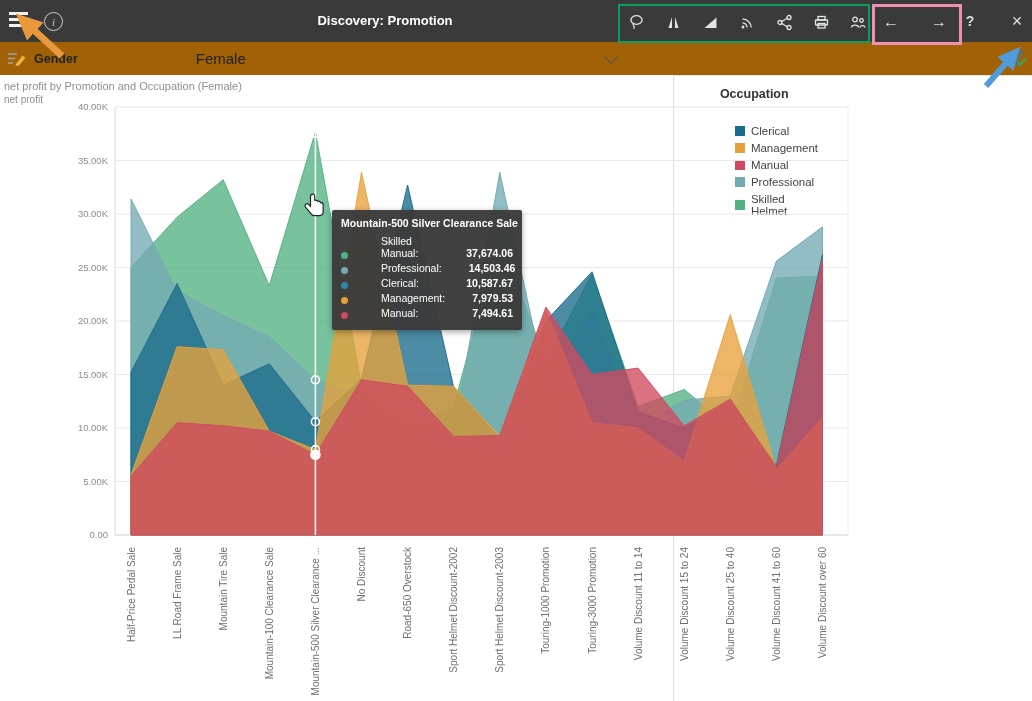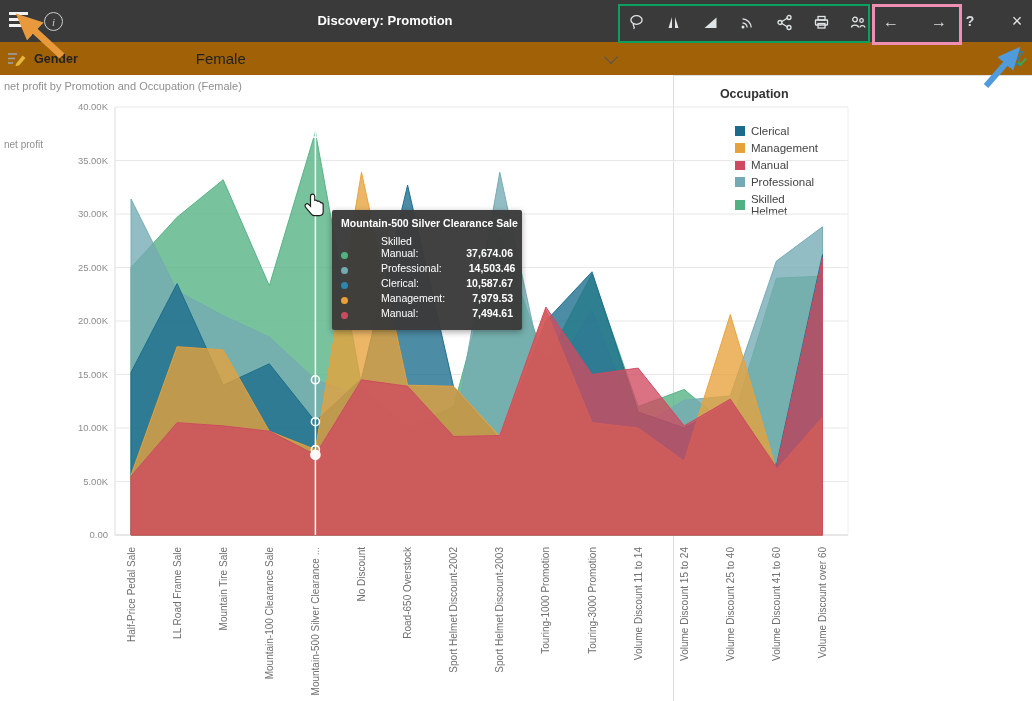--- a/index.html
+++ b/index.html
@@ -29,21 +29,21 @@
   .fb-icon{margin-left:6px;width:22px;height:18px;}
   .fb-dim{margin-left:6px;font-size:12.5px;font-weight:bold;color:#222;}
   .fb-val{margin-left:118px;font-size:15px;color:#222;}
   .fb-chev{margin-left:360px;width:9px;height:9px;border-right:1.8px solid #555;border-bottom:1.8px solid #555;
            transform:rotate(45deg);margin-top:-4px;cursor:pointer;}
   .fb-funnel{position:absolute;right:4px;top:6px;width:22px;height:22px;cursor:pointer;}
   
   .content{position:absolute;left:0;top:75px;width:824px;height:626px;display:flex;}
   .chart-panel{position:relative;width:856px;height:626px;border-right:1px solid #dedede;background:#fff;}
   .chart-title{position:absolute;left:4px;top:5px;font-size:11px;color:#8f8f8f;}
-  .chart-ylab{position:absolute;left:4px;top:19px;font-size:10px;color:#8f8f8f;margin-top:45px;}
+  .chart-ylab{position:absolute;left:4px;top:19px;font-size:10px;color:#8f8f8f;}
   #chart-svg{position:absolute;left:0;top:28px;}
   #chart-svg text{font-family:"Liberation Sans",sans-serif;}
   .legend-panel{flex:1;padding:12px 6px 0 46px;box-sizing:border-box;}
   .legend-title{font-size:12.5px;font-weight:bold;color:#333;margin-bottom:24px;}
   .legend-item{display:flex;align-items:center;margin-bottom:5px;cursor:pointer;padding-left:15px;}
   .legend-swatch{width:10px;height:10px;margin-right:6px;flex:0 0 auto;}
   .legend-label{font-size:11.5px;color:#444;}
   
   .tooltip{position:absolute;left:332px;top:135px;width:172px;background:rgba(59,59,59,0.97);
            color:#fff;border-radius:2px;padding:7px 9px 8px 9px;box-shadow:0 2px 6px rgba(0,0,0,.35);z-index:5;}

